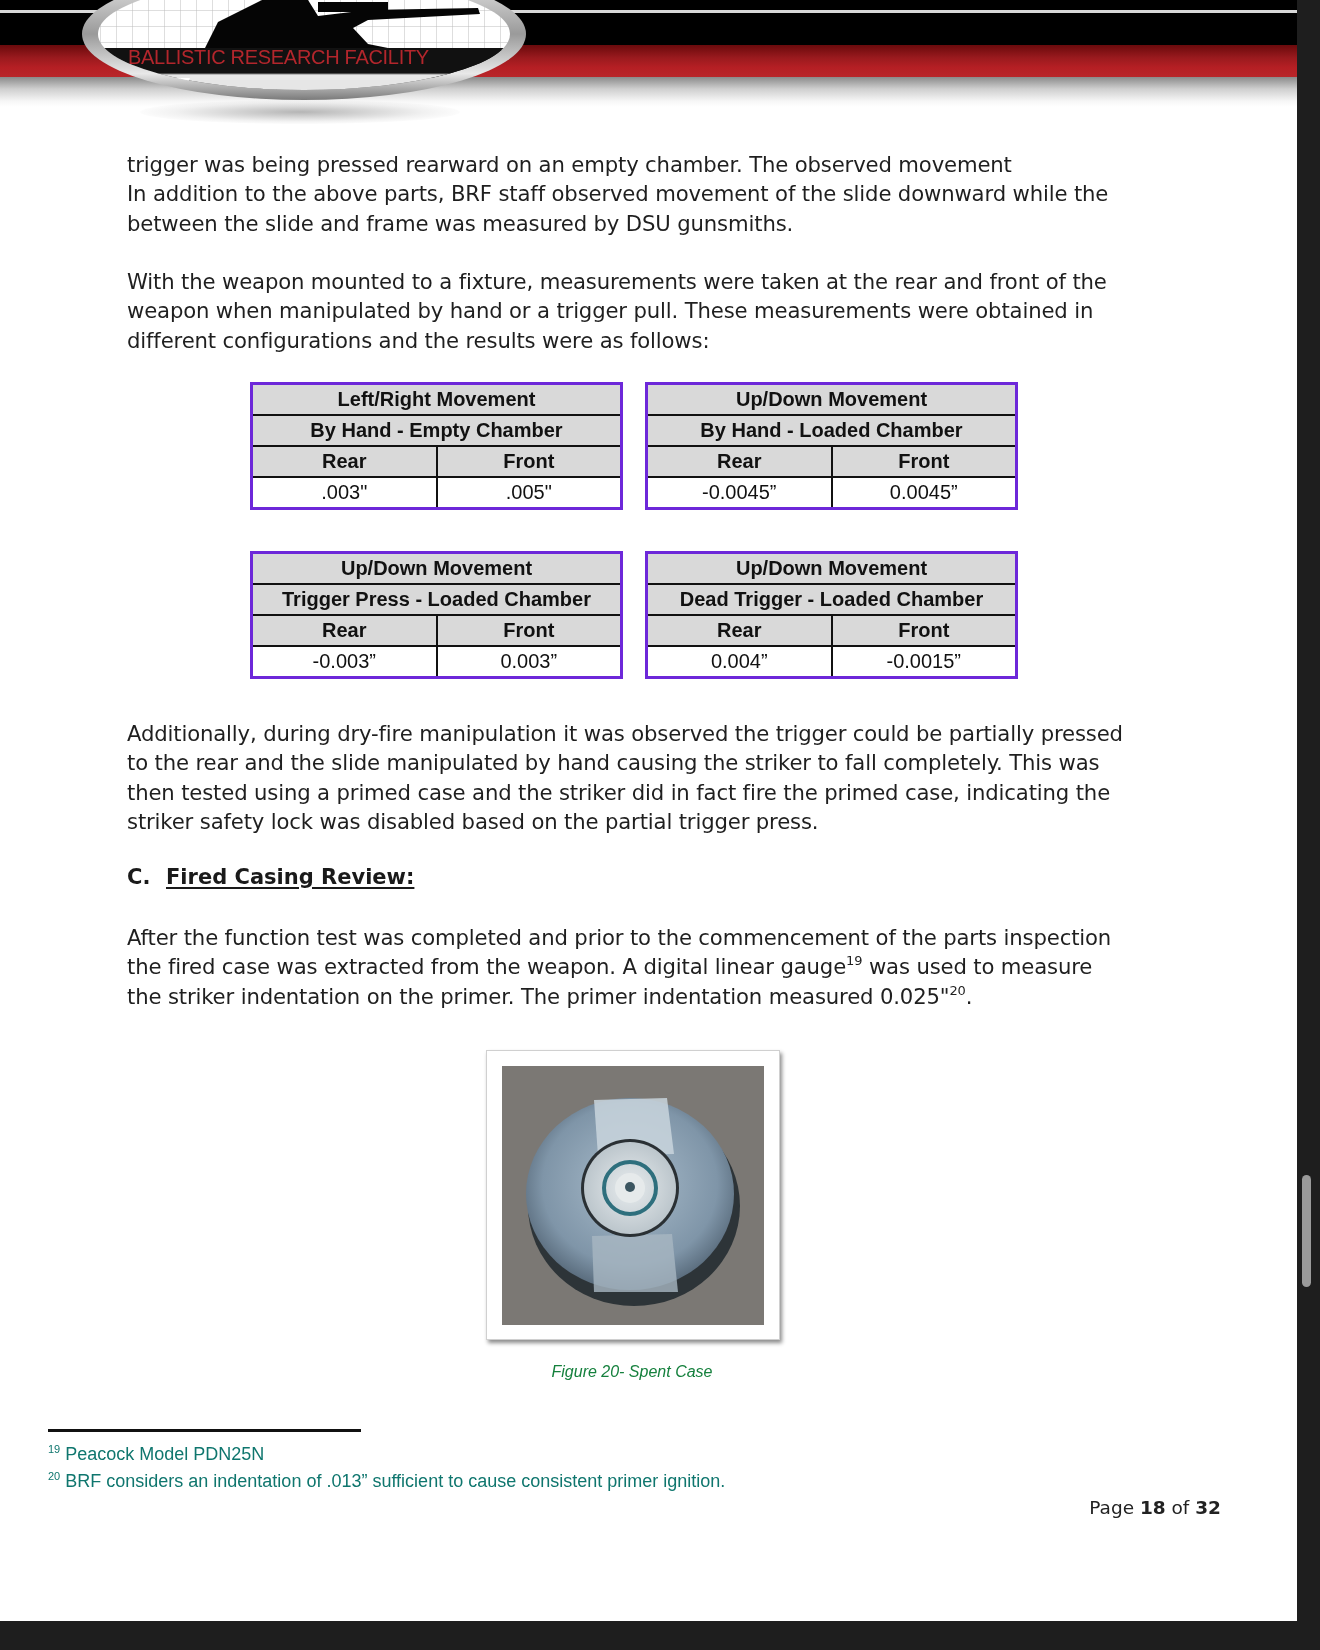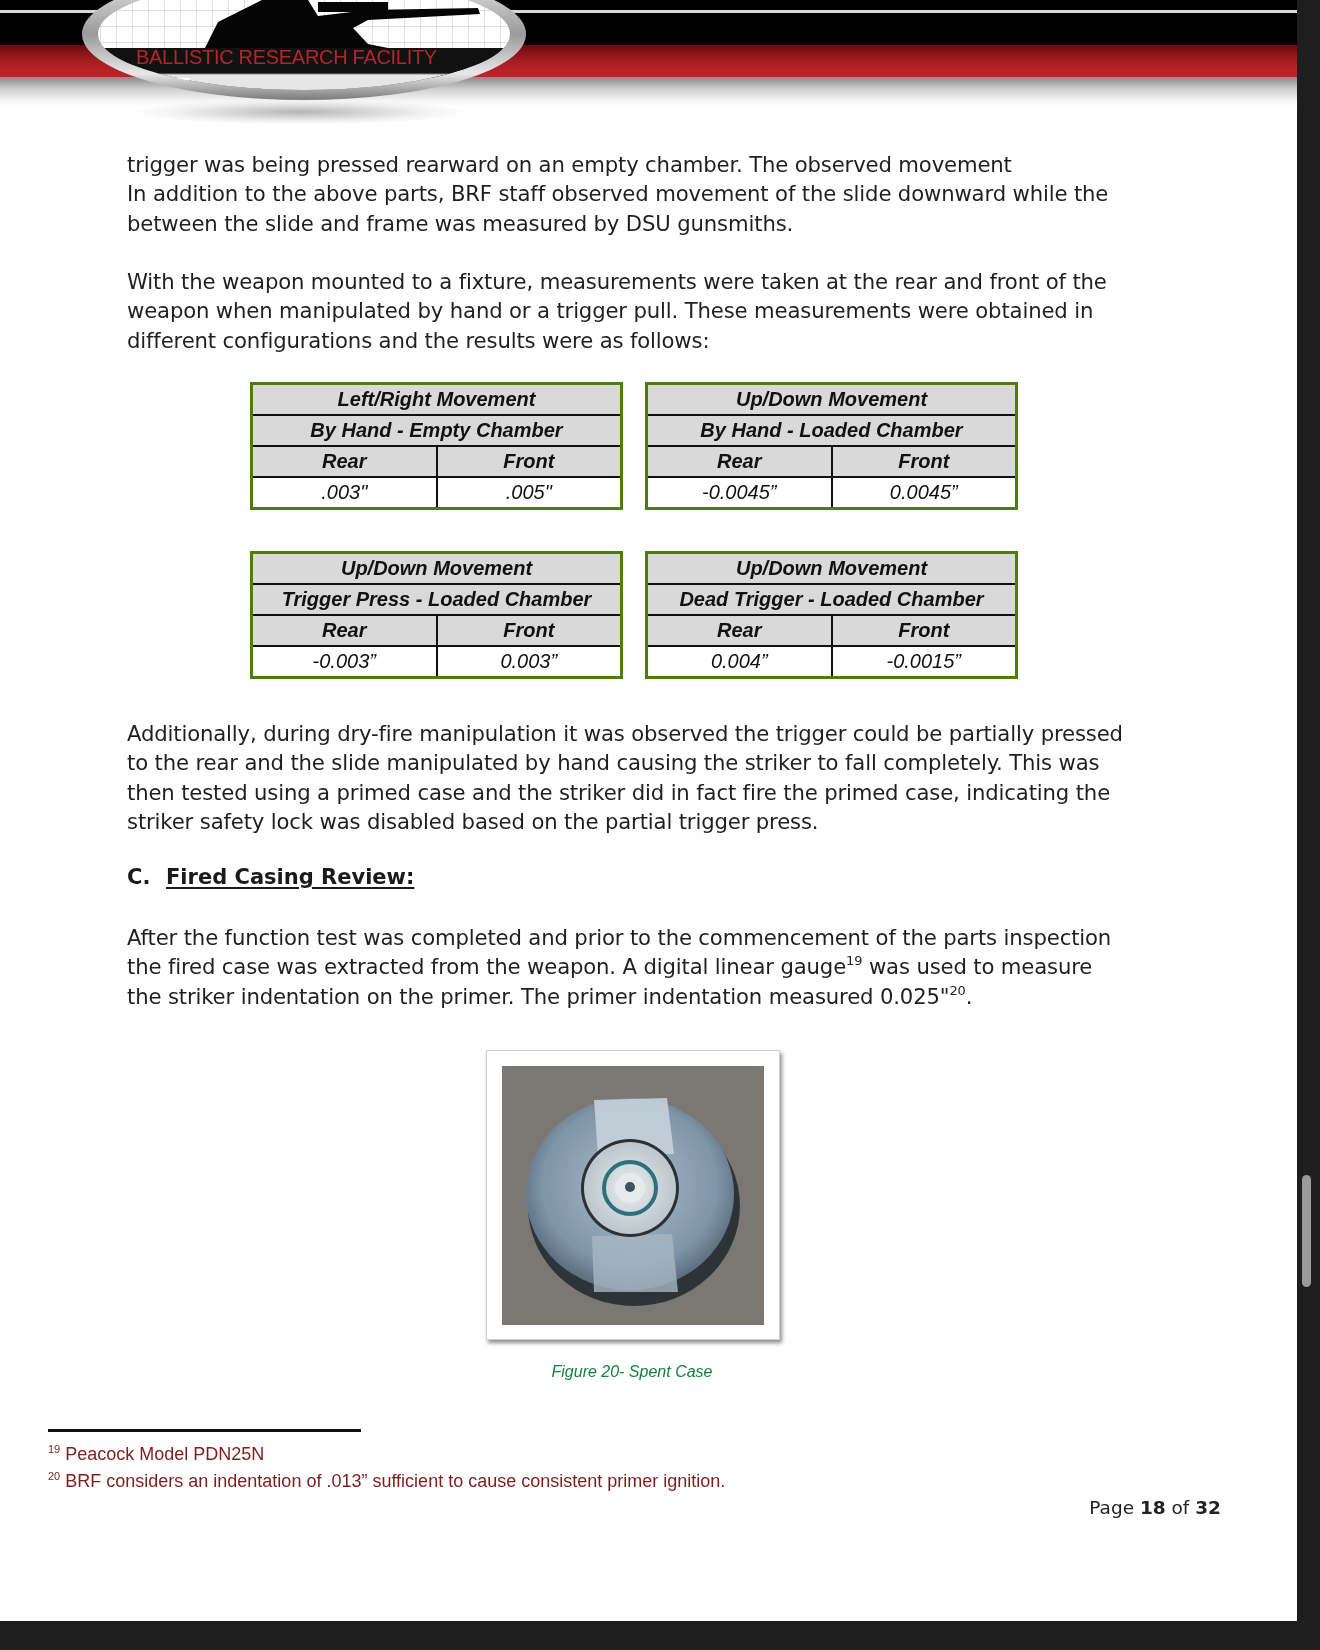--- a/index.html
+++ b/index.html
@@ -17,51 +17,51 @@
   .band-line { position: absolute; left: 0; top: 10px; width: 100%; height: 3px; background: #d8d8d8; }
   .band-black { position: absolute; left: 0; top: 13px; width: 100%; height: 32px; background: #000; }
   .band-red { position: absolute; left: 0; top: 45px; width: 100%; height: 32px;
     background: linear-gradient(#6a0a0c 0%, #9a1a1e 40%, #b51f24 70%, #b8262a 100%); }
   .band-shadow { position: absolute; left: 0; top: 77px; width: 100%; height: 30px;
     background: linear-gradient(#8a8a8a 0%, #cfcfcf 40%, #f6f6f6 80%, #ffffff 100%); }
   .logo { position: absolute; left: 68px; top: -38px; width: 472px; height: 140px; }
   .logo-shadow { position: absolute; left: 140px; top: 100px; width: 320px; height: 24px;
     border-radius: 50%; background: radial-gradient(ellipse at center, rgba(120,120,120,0.55) 0%, rgba(200,200,200,0.25) 55%, rgba(255,255,255,0) 75%); }
   .logo-text { position: absolute; left: 128px; top: 46px; font-family: "Liberation Sans", sans-serif;
-    font-size: 20px; letter-spacing: -0.3px; color: #b3262c; white-space: nowrap; margin-left: 8px; }
+    font-size: 20px; letter-spacing: -0.3px; color: #b3262c; white-space: nowrap; }
 
   
   .para { position: absolute; left: 127px; width: 1090px; font-family: "DejaVu Sans", sans-serif;
     font-size: 21.2px; line-height: 29.3px; color: #1f1f1f; letter-spacing: -0.15px; white-space: nowrap; }
   .para .ln { display: block; }
   sup { font-size: 13px; line-height: 0; position: relative; top: -1px; vertical-align: super; }
 
   
-  .mtable { position: absolute; border-collapse: collapse; border: 3px solid #4d7c0f;
-    font-family: "Liberation Sans", sans-serif; font-size: 20px; color: #111; font-style: italic; }
+  .mtable { position: absolute; border-collapse: collapse; border: 3px solid #6d28d9;
+    font-family: "Liberation Sans", sans-serif; font-size: 20px; color: #111; }
   .mtable td, .mtable th { border: 2px solid #111; text-align: center; padding: 0; height: 29px; }
   .mtable th { background: #d9d9d9; font-weight: bold; }
   .mtable td { background: #fff; font-weight: normal; }
 
   .section-head { position: absolute; left: 127px; top: 865px; font-family: "DejaVu Sans", sans-serif;
     font-size: 21px; font-weight: bold; color: #1a1a1a; white-space: nowrap; }
   .section-head .letter { display: inline-block; width: 39px; }
   .section-head .title { text-decoration: underline; text-underline-offset: 3px; }
 
   
   .figure-frame { position: absolute; left: 486px; top: 1050px; width: 292px; height: 288px;
     background: #fff; border: 1px solid #d0d0d0; box-shadow: 2px 3px 4px rgba(0,0,0,0.45); }
   .photo { position: absolute; left: 15px; top: 15px; width: 262px; height: 259px; background: #7d7a76; overflow: hidden; }
   .caption { position: absolute; left: 486px; top: 1363px; width: 292px; text-align: center;
     font-family: "Liberation Sans", sans-serif; font-style: italic; font-size: 16px; color: #15803d; }
 
   
   .fn-rule { position: absolute; left: 48px; top: 1429px; width: 313px; height: 3px; background: #111; }
   .footnote { position: absolute; left: 48px; font-family: "Liberation Sans", sans-serif;
-    font-size: 18px; color: #7f1d1d; white-space: nowrap; }
+    font-size: 18px; color: #0f766e; white-space: nowrap; }
   .footnote sup { font-size: 11px; vertical-align: super; top: 0; }
   .page-number { position: absolute; right: 76px; top: 1497px; font-family: "DejaVu Sans", sans-serif;
     font-size: 18.5px; color: #222; white-space: nowrap; }
   .page-number b { font-weight: bold; }
 
   
   .scroll-track { position: absolute; left: 1298px; top: 0; width: 22px; height: 1650px; background: #1e1e1e; }
   .scroll-thumb { position: absolute; left: 1302px; top: 1175px; width: 9px; height: 112px;
     background: #9a9a9a; border-radius: 5px; }
 </style>

